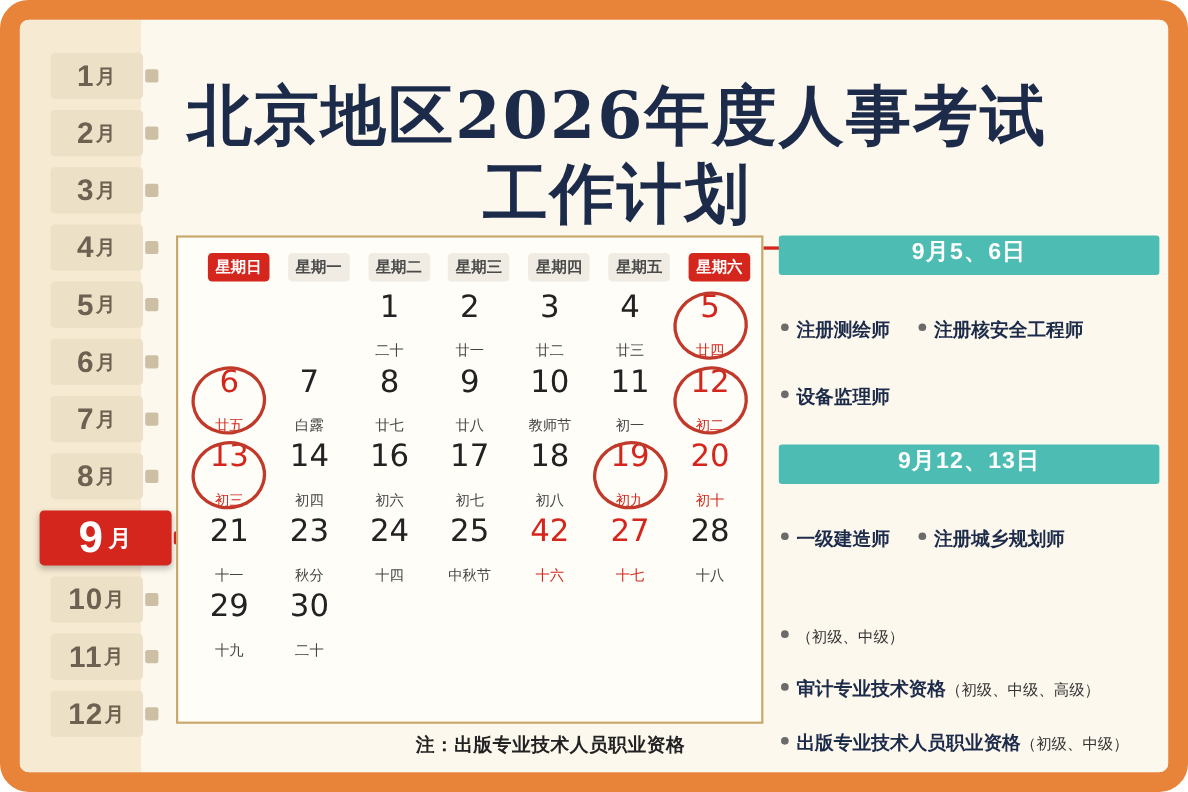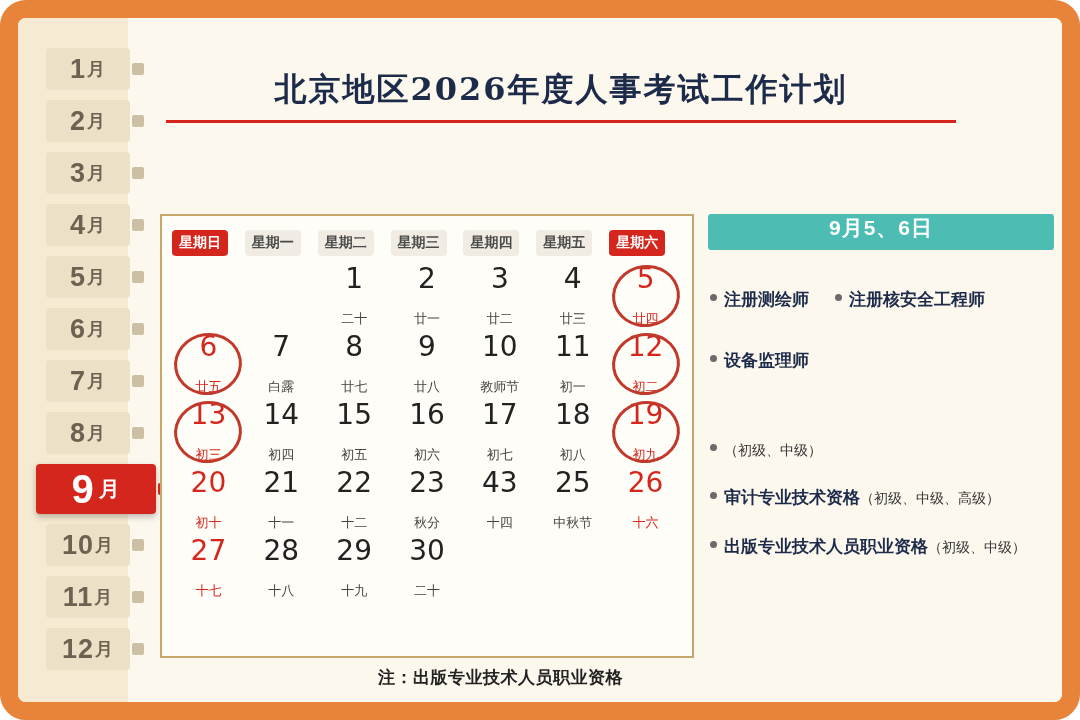--- a/index.html
+++ b/index.html
@@ -71,21 +71,21 @@
   .month.active:after{background:#d4261d;}
 
   
   .title-wrap{
     position:absolute;
     left:148px;top:52px;
     width:790px;
   }
   .title{
     font-family:"DejaVu Serif", serif;
-    font-size:32px;
+    font-size:59px;
     font-weight:bold;
     color:#1d2b4a;
     letter-spacing:2px;
     text-align:center;
     line-height:1.2;
   }
   .title-rule{
     margin-top:12px;
     height:3px;
     background:#d4261d;
@@ -101,21 +101,21 @@
     border:2px solid #c8a86a;
     box-sizing:border-box;
     padding:14px 10px 10px 10px;
   }
   .week-head{
     display:grid;
     grid-template-columns:repeat(7,1fr);
     margin-bottom:6px;
   }
   .wh{
-    text-align:left;
+    text-align:right;
     font-size:14px;
     color:#4a4a4a;
     font-weight:bold;
   }
   .wh span{
     display:inline-block;
     padding:4px 7px;
     border-radius:4px;
     background:#f0ece3;
   }
@@ -341,24 +341,20 @@
           </div>
           <div class="cell red circled">
             <div class="d">13</div>
             <div class="l">初三</div>
           </div>
           <div class="cell">
             <div class="d">14</div>
             <div class="l">初四</div>
           </div>
           <div class="cell">
-            <div class="d">15</div>
-            <div class="l">初五</div>
-          </div>
-          <div class="cell">
             <div class="d">16</div>
             <div class="l">初六</div>
           </div>
           <div class="cell">
             <div class="d">17</div>
             <div class="l">初七</div>
           </div>
           <div class="cell">
             <div class="d">18</div>
             <div class="l">初八</div>
@@ -369,37 +365,33 @@
           </div>
           <div class="cell red">
             <div class="d">20</div>
             <div class="l">初十</div>
           </div>
           <div class="cell">
             <div class="d">21</div>
             <div class="l">十一</div>
           </div>
           <div class="cell">
-            <div class="d">22</div>
-            <div class="l">十二</div>
-          </div>
-          <div class="cell">
             <div class="d">23</div>
             <div class="l">秋分</div>
           </div>
           <div class="cell">
-            <div class="d">43</div>
+            <div class="d">24</div>
             <div class="l">十四</div>
           </div>
           <div class="cell">
             <div class="d">25</div>
             <div class="l">中秋节</div>
           </div>
           <div class="cell red">
-            <div class="d">26</div>
+            <div class="d">42</div>
             <div class="l">十六</div>
           </div>
           <div class="cell red">
             <div class="d">27</div>
             <div class="l">十七</div>
           </div>
           <div class="cell">
             <div class="d">28</div>
             <div class="l">十八</div>
           </div>
@@ -442,20 +434,35 @@
             </div>
             <div class="row">
               <div class="item">
                 <span class="dot"></span>
                 <span>设备监理师</span>
               </div>
             </div>
           </div>
         </div>
         <div class="sec">
+          <div class="sec-head">9月12、13日</div>
+          <div class="sec-body">
+            <div class="row">
+              <div class="item">
+                <span class="dot"></span>
+                <span>一级建造师</span>
+              </div>
+              <div class="item">
+                <span class="dot"></span>
+                <span>注册城乡规划师</span>
+              </div>
+            </div>
+          </div>
+        </div>
+        <div class="sec">
           <div class="sec-body stack">
             <div class="item">
               <span class="dot"></span>
               <span class="sub">（初级、中级）</span>
             </div>
             <div class="item">
               <span class="dot"></span>
               <span>审计专业技术资格</span>
               <span class="sub">（初级、中级、高级）</span>
             </div>

